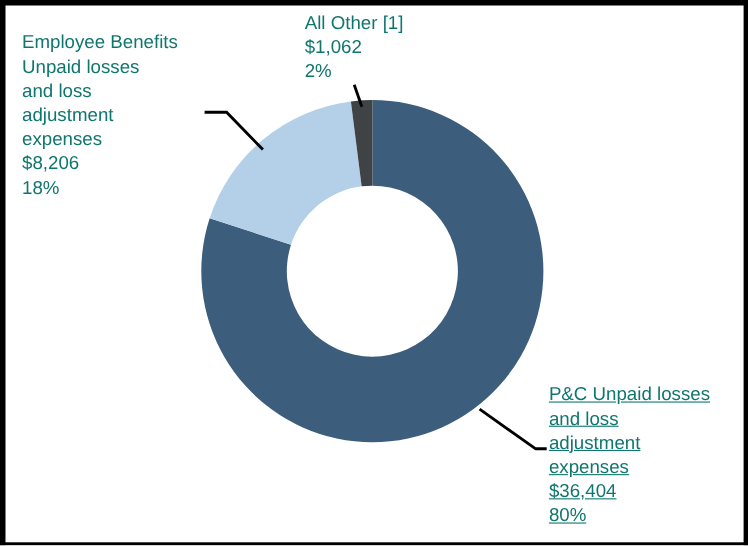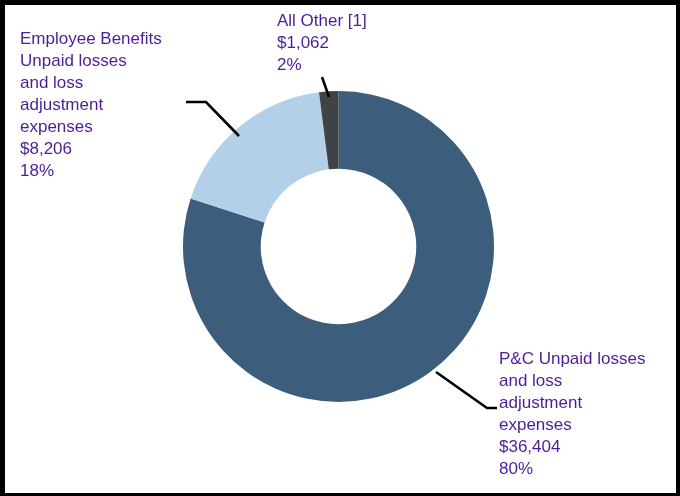--- a/index.html
+++ b/index.html
@@ -29,28 +29,28 @@
   #plot {
     position: absolute;
     left: 0; top: 0;
     width: 680px; height: 496px;
   }
 
   .label-block {
     position: absolute;
     font-size: 17px;
     line-height: 22px;
-    color: #4c1d95;
+    color: #0f766e;
     white-space: pre-line;
     letter-spacing: 0px;
   }
 
   #label-employee-benefits { left: 20px;  top: 28px;  width: 175px; }
   #label-all-other         { left: 277px; top: 10px;  width: 190px; }
-  #label-pc                { left: 499px; top: 348px; width: 176px; }
+  #label-pc                { left: 499px; top: 348px; width: 176px; text-decoration: underline; }
 </style>
 </head>
 <body>
 
 <div id="page">
 
   <div id="frame-top"></div>
   <div id="frame-bottom"></div>
   <div id="frame-left"></div>
   <div id="frame-right"></div>

